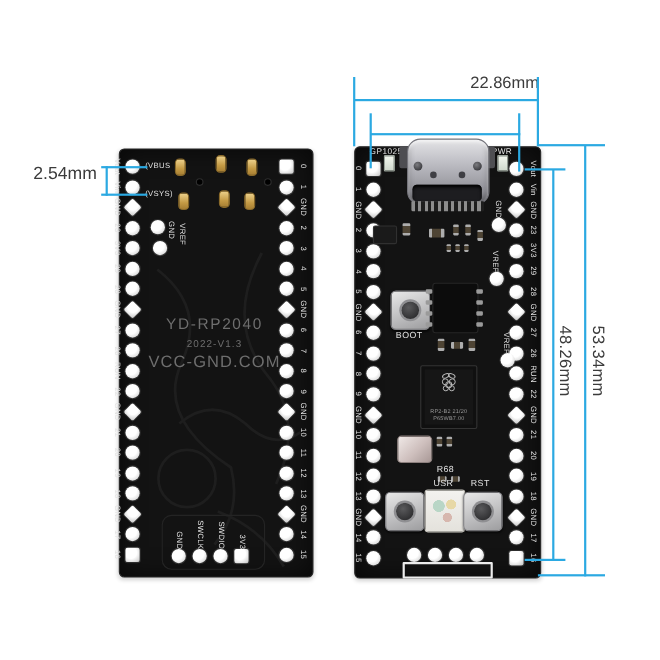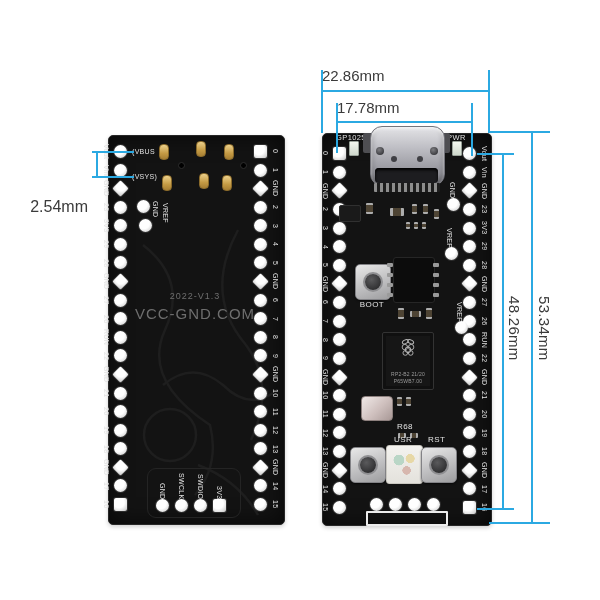--- a/index.html
+++ b/index.html
@@ -35,21 +35,21 @@
   .htext{font-size:7px;color:var(--silk);white-space:nowrap;letter-spacing:.3px;}
 
   
   .swd{position:absolute;left:156px;top:462px;display:flex;gap:6px;}
   .swd .cell{width:13px;display:flex;flex-direction:column;align-items:center;}
   .swd .lab2{height:37px;display:flex;align-items:flex-end;justify-content:center;overflow:visible;}
   .bottom-pins{position:absolute;left:370px;top:498px;display:flex;gap:6px;}
 
   
   .dline{position:absolute;background:var(--dimension-blue);}
-  .dim-label{position:absolute;color:var(--dimension-text);font-size:15px;text-align:left;}
+  .dim-label{position:absolute;color:var(--dimension-text);font-size:15px;text-align:right;}
   .dim-label.big{font-size:16px;}
   .dim-label.vert{writing-mode:vertical-rl;font-size:15px;letter-spacing:.3px;
                   display:flex;align-items:center;justify-content:center;}
 
   
   .gpad{position:absolute;width:8px;height:14px;border-radius:4px;
         background:linear-gradient(180deg,#ecd08a,#c49a44 60%,#a77f33);border:1px solid #8a6a2a;}
   .via{position:absolute;width:5px;height:5px;border-radius:50%;background:#000;border:1px solid #2e2e2e;}
   .led{position:absolute;width:8px;height:13px;background:linear-gradient(180deg,#f2f6ee,#cfd8cc);
        border:1px solid #9aa39a;border-radius:1px;}
@@ -415,20 +415,21 @@
     <div class="gpad" style="left:222px;top:175px;"></div>
     <div class="via" style="left:178px;top:162px;"></div>
     <div class="via" style="left:240px;top:162px;"></div>
 
     <div class="pad s-r abs" style="left:137px;top:200px;"></div>
     <div class="pad s-r abs" style="left:139px;top:219px;"></div>
     <div class="abs vtext" style="left:152px;top:201px;">GND</div>
     <div class="abs vtext" style="left:162px;top:203px;">VREF</div>
 
     <div class="board-title">
+      <div class="t1">YD-RP2040</div>
       <div class="t2">2022-V1.3</div>
       <div class="t3">VCC-GND.COM</div>
     </div>
 
     <div class="swd-outline"></div>
     <div class="swd">
 
         <div class="cell">
           <div class="lab2">
             <span class="vtext">GND</span>
@@ -830,31 +831,30 @@
       <div class="pad s-r"></div>
       <div class="pad s-r"></div>
       <div class="pad s-r"></div>
       <div class="pad s-r"></div>
     </div>
     <div class="white-box"></div>
   </div>
 
   <div class="layer">
 
-    <div class="dim-label big" style="left:18px;top:150px;width:70px;text-align:right;margin-top:48px;">2.54mm</div>
+    <div class="dim-label big" style="left:18px;top:150px;width:70px;text-align:right;">2.54mm</div>
     <div class="dline" style="left:92px;top:151px;width:42px;height:2px;"></div>
     <div class="dline" style="left:92px;top:176px;width:42px;height:2px;"></div>
     <div class="dline" style="left:96px;top:151px;width:2px;height:27px;"></div>
 
     <div class="dim-label" style="left:322px;top:67px;width:168px;">22.86mm</div>
     <div class="dline" style="left:322px;top:90px;width:168px;height:2px;"></div>
     <div class="dline" style="left:321px;top:70px;width:2px;height:63px;"></div>
     <div class="dline" style="left:488px;top:70px;width:2px;height:63px;"></div>
 
-    <div class="dim-label" style="left:337px;top:99px;width:136px;">17.78mm</div>
     <div class="dline" style="left:337px;top:121px;width:136px;height:2px;"></div>
     <div class="dline" style="left:336px;top:103px;width:2px;height:50px;"></div>
     <div class="dline" style="left:471px;top:103px;width:2px;height:53px;"></div>
 
     <div class="dline" style="left:502px;top:154px;width:2px;height:356px;"></div>
     <div class="dline" style="left:477px;top:153px;width:37px;height:2px;"></div>
     <div class="dline" style="left:477px;top:508px;width:37px;height:2px;"></div>
     <div class="dim-label vert" style="left:506px;top:283px;width:16px;height:90px;">48.26mm</div>
 
     <div class="dline" style="left:531px;top:132px;width:2px;height:392px;"></div>

